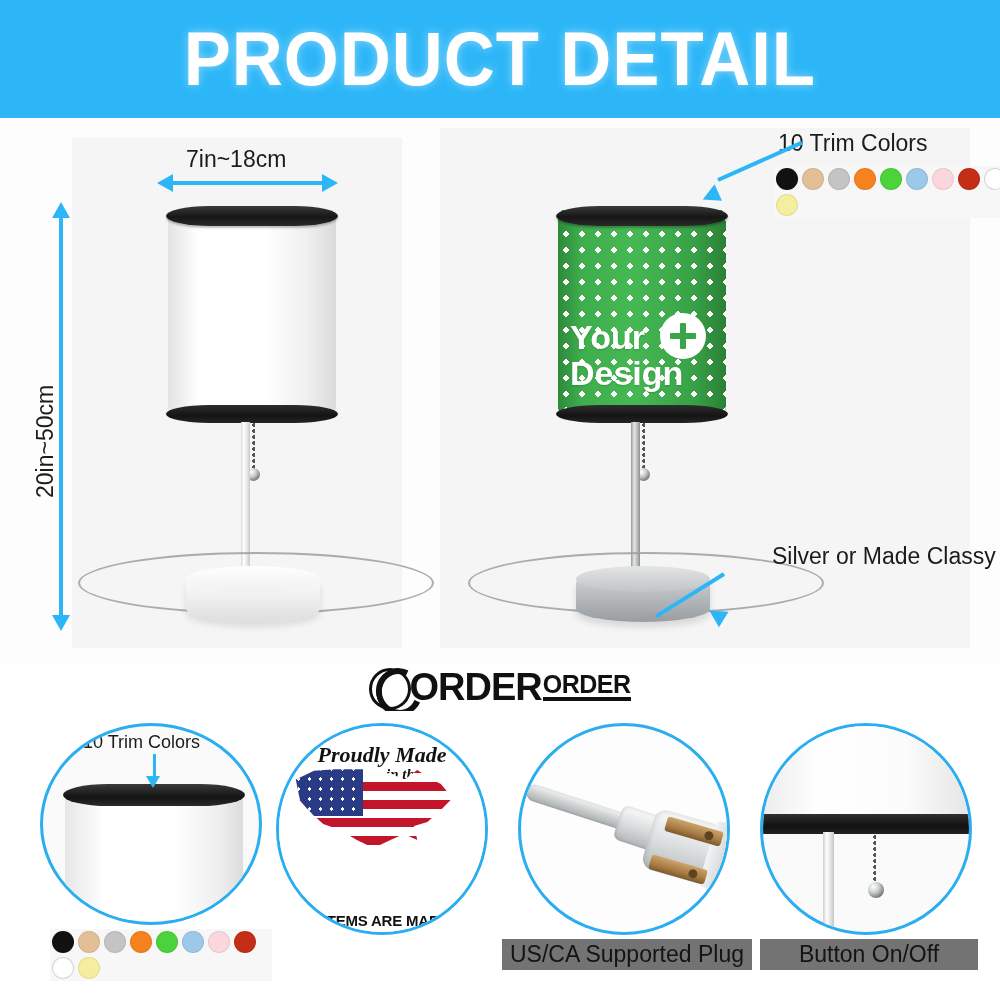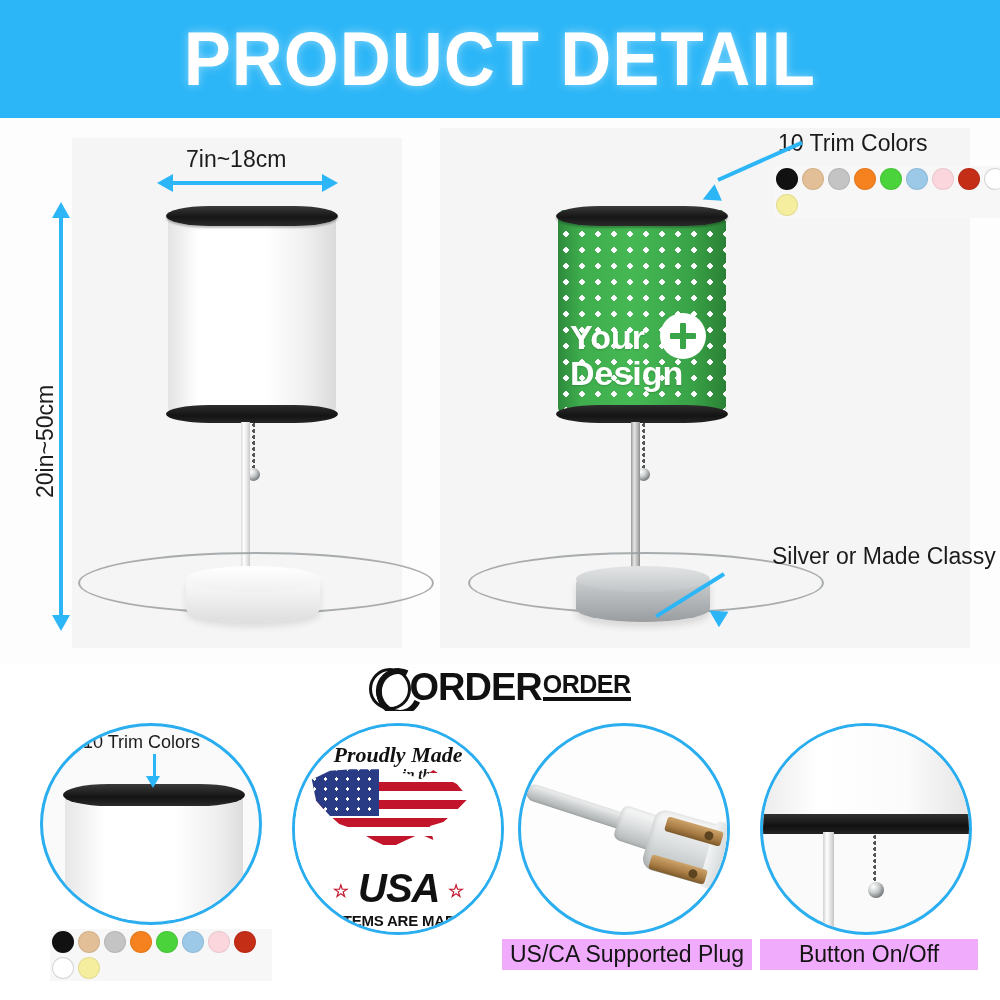--- a/index.html
+++ b/index.html
@@ -169,21 +169,21 @@
 
   
   .bottom{position:absolute;left:0;top:711px;width:1000px;height:289px;background:#ffffff;}
   .circle-panel{
     position:absolute;border-radius:50%;border:3px solid #2aaef0;
     background:#fafafa;overflow:hidden;
   }
   .panel-caption{
     position:absolute;text-align:center;color:#141414;font-size:23px;
     font-family:"Liberation Sans", sans-serif;white-space:nowrap;
-    background:#f0abfc;padding:2px 6px;
+    background:#737373;padding:2px 6px;
   }
 
   
   .usa-inner{position:absolute;left:0;top:0;width:100%;height:100%;background:#ffffff;}
   .usa-script{
     position:absolute;top:16px;left:0;width:100%;text-align:center;
     font-family:"Liberation Serif", serif;font-style:italic;font-weight:bold;
     font-size:22px;color:#111;
   }
   .usa-script2{
@@ -397,31 +397,26 @@
       <div class="swatch" style="background:#c4c4c4;"></div>
       <div class="swatch" style="background:#f5821f;"></div>
       <div class="swatch" style="background:#4bd33c;"></div>
       <div class="swatch" style="background:#9cc9e8;"></div>
       <div class="swatch" style="background:#fbd7dd;"></div>
       <div class="swatch" style="background:#c42d16;"></div>
       <div class="swatch white-sw" style="background:#ffffff;"></div>
       <div class="swatch" style="background:#f5ee9e;"></div>
     </div>
 
-    <div class="circle-panel" style="left:292px;top:12px;width:206px;height:206px;">
+    <div class="circle-panel" style="left:276px;top:12px;width:206px;height:206px;">
       <div class="usa-inner">
         <div class="usa-script">Proudly Made</div>
         <div class="usa-script2">in the</div>
         <div class="usa-map"></div>
         <div class="usa-canton"></div>
-        <div class="usa-big">
-          <span class="usa-star">☆</span>
-          <span>USA</span>
-          <span class="usa-star">☆</span>
-        </div>
         <div class="usa-small">ALL ITEMS ARE MADE TO ORDER!</div>
       </div>
     </div>
 
     <div class="circle-panel" style="left:518px;top:12px;width:206px;height:206px;background:#fdfdfd;">
       <div class="plug-cord"></div>
       <div class="plug-sleeve"></div>
       <div class="plug-body"></div>
       <div class="plug-face"></div>
       <div class="prong" style="left:144px;top:98px;transform:rotate(16deg);">

